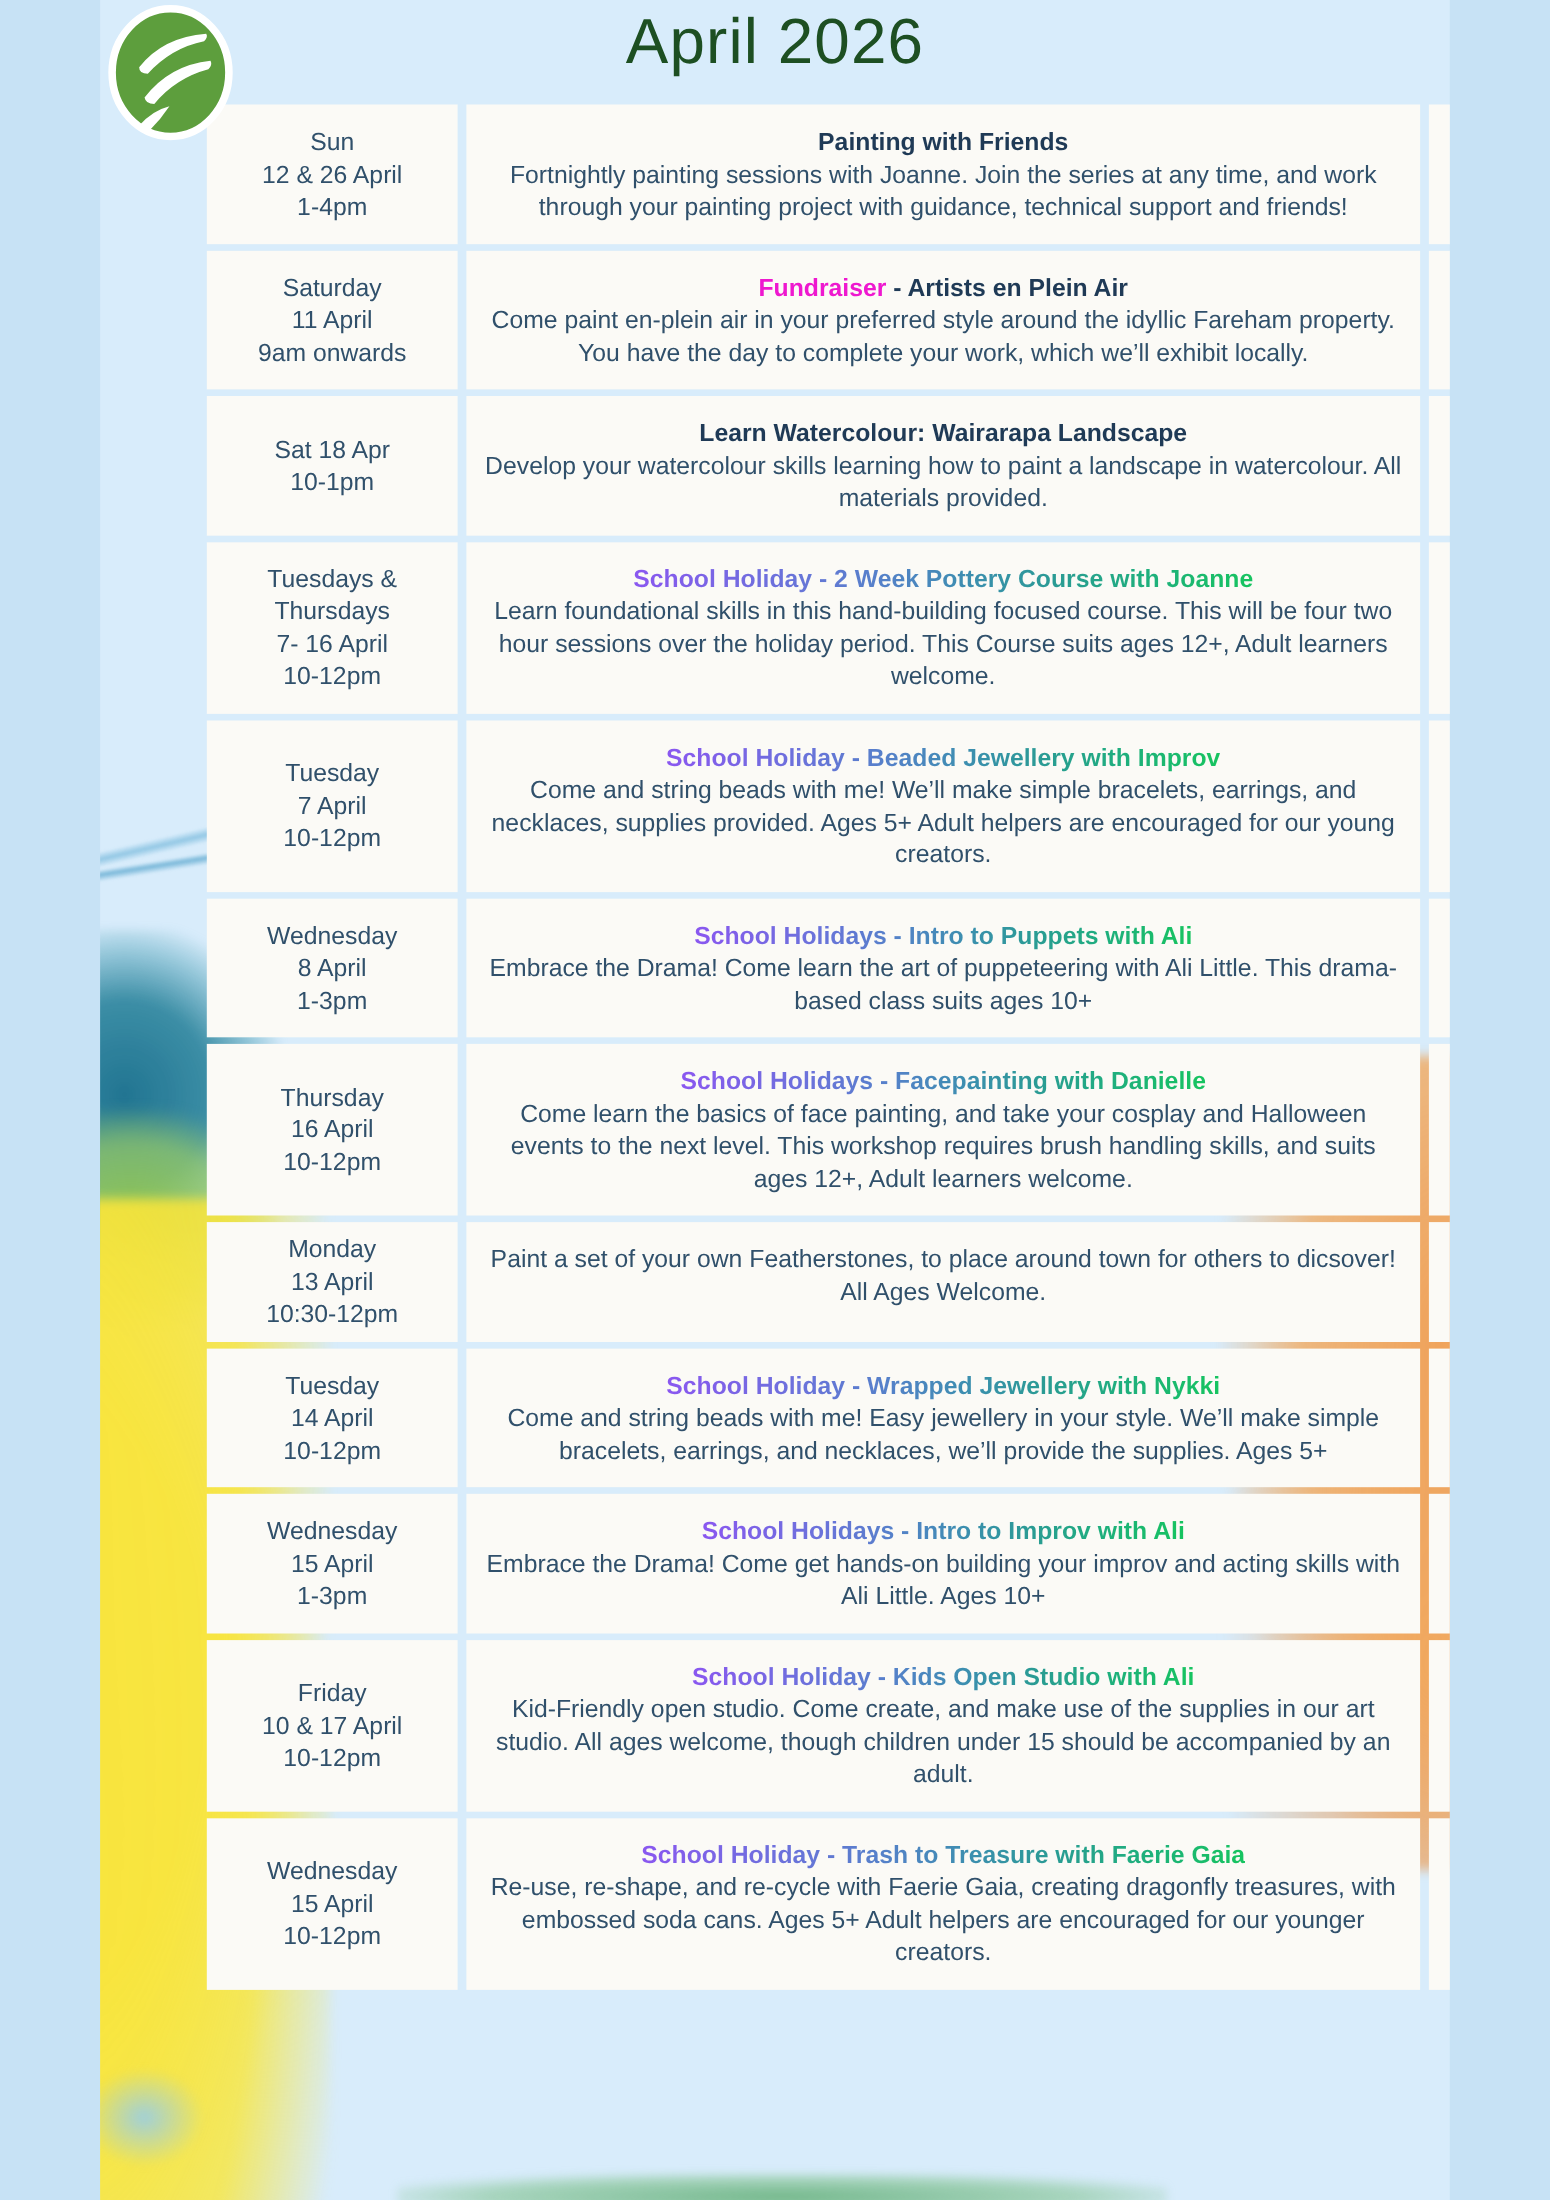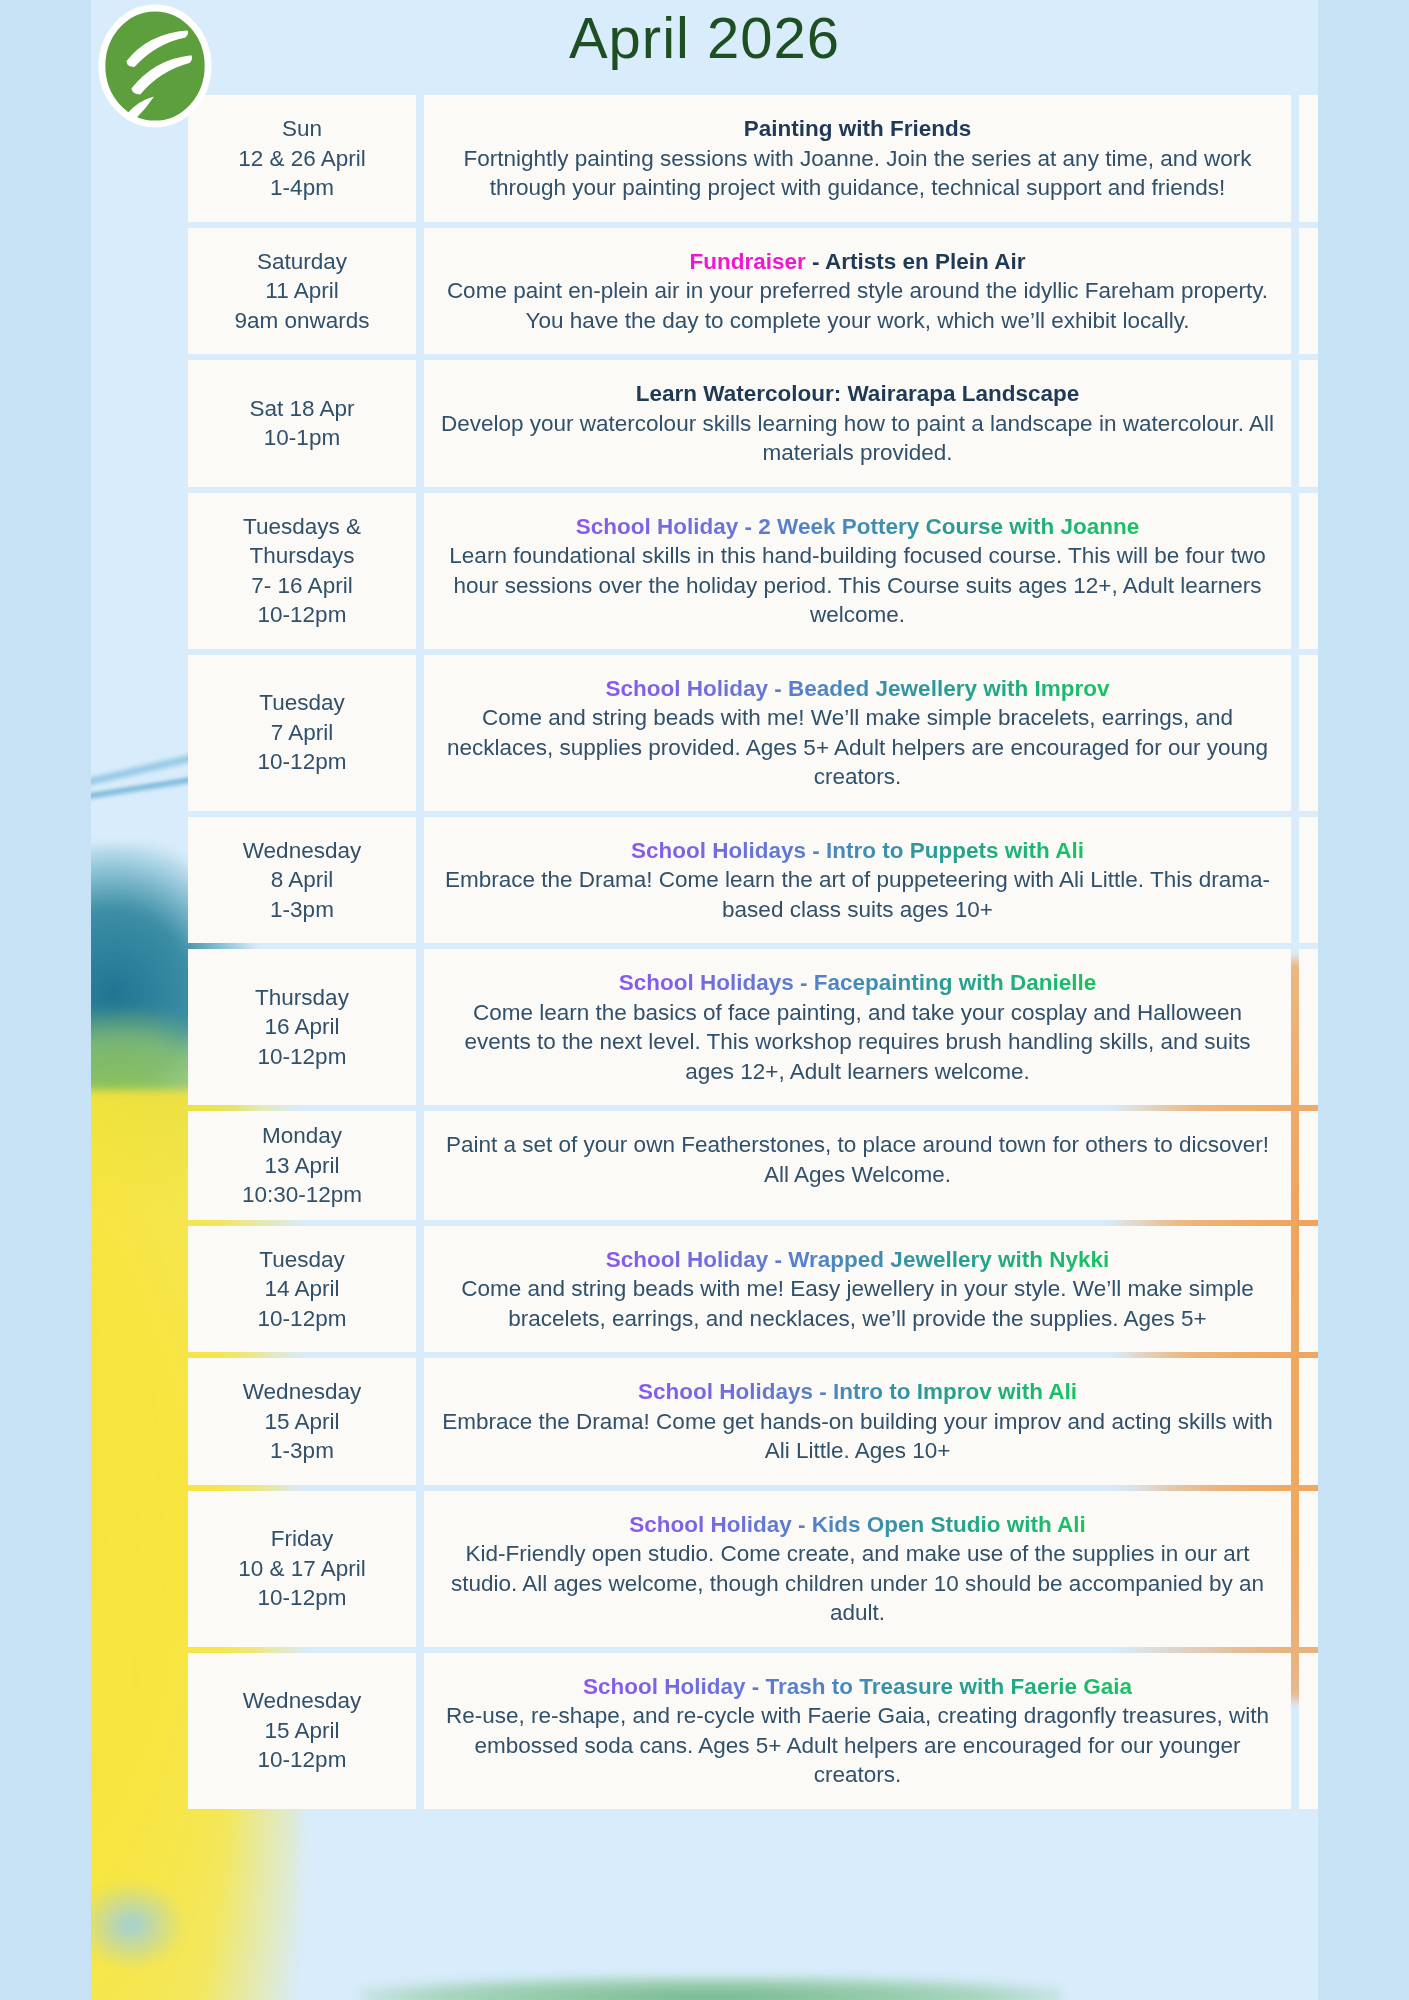--- a/index.html
+++ b/index.html
@@ -261,21 +261,21 @@
       </div>
       <div class="cell price-cell">$25</div>
     </section>
 
     <section class="row">
       <div class="cell date-cell">Friday
 10 &amp; 17 April
 10-12pm</div>
       <div class="cell desc-cell">
         <div class="event-title"><span class="title-text title-gradient">School Holiday - Kids Open Studio with Ali</span></div>
-        <div class="event-body">Kid-Friendly open studio. Come create, and make use of the supplies in our art studio. All ages welcome, though children under 10 should be accompanied by an adult.</div>
+        <div class="event-body">Kid-Friendly open studio. Come create, and make use of the supplies in our art studio. All ages welcome, though children under 15 should be accompanied by an adult.</div>
       </div>
       <div class="cell price-cell">Koha</div>
     </section>
 
     <section class="row">
       <div class="cell date-cell">Wednesday
 15 April
 10-12pm</div>
       <div class="cell desc-cell">
         <div class="event-title"><span class="title-text title-gradient">School Holiday - Trash to Treasure with Faerie Gaia</span></div>

